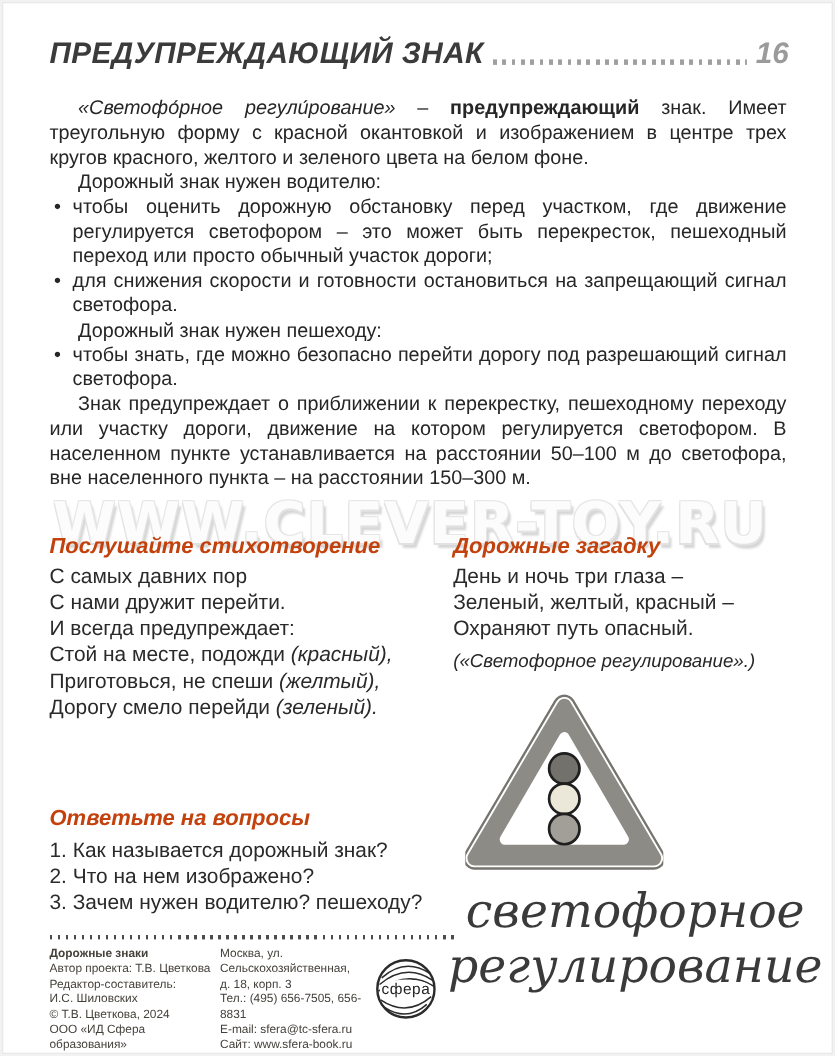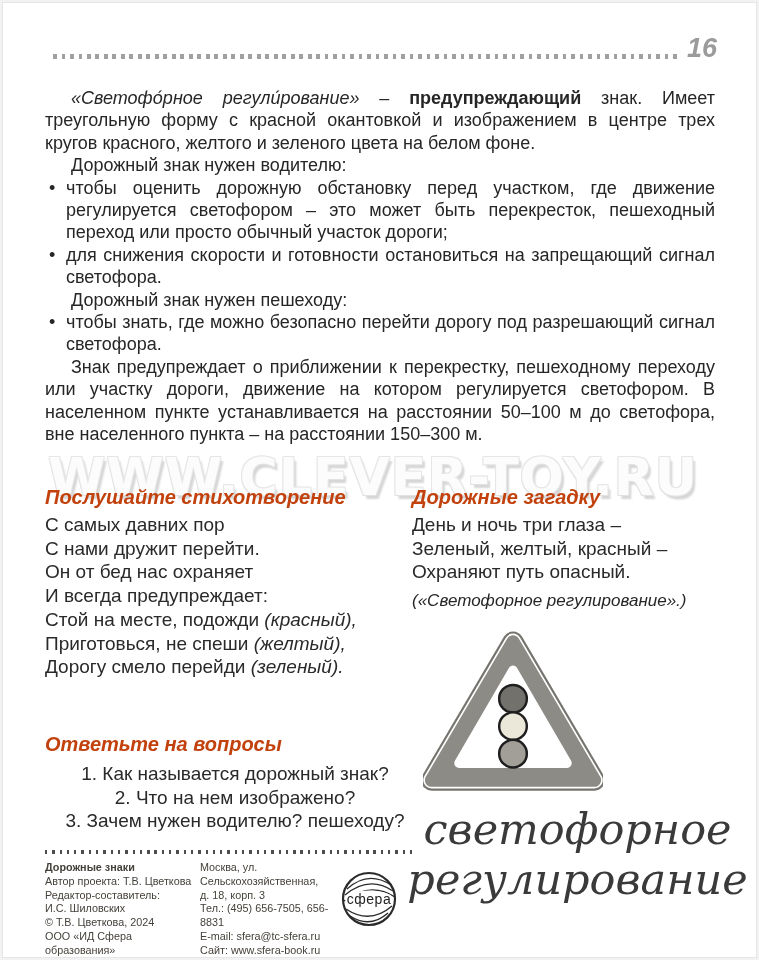--- a/index.html
+++ b/index.html
@@ -34,21 +34,21 @@
   
   .col-head { font-size:20px; font-weight:bold; font-style:italic; color:#c2410c; }
   .poem   { position:absolute; top:486px; left:45px;  width:360px; z-index:2; }
   .riddle { position:absolute; top:486px; left:412px; width:312px; z-index:2; }
   .vlines { margin-top:4px; font-size:19px; line-height:23.7px; color:#2a2a2a; }
   .vlines em { font-style:italic; }
   .riddle .answer { font-style:italic; margin-top:5px; font-size:17px; line-height:23px; }
 
   
   .questions { position:absolute; top:733px; left:45px; width:380px; z-index:2; }
-  .questions .vlines { margin-top:6px;text-align:center; }
+  .questions .vlines { margin-top:6px; }
 
   
   .sign { position:absolute; top:626px; left:423px; z-index:2; }
   .caption { position:absolute; top:804px; left:405px; width:345px; z-index:2; text-align:center;
     font-family:"DejaVu Serif", serif; font-style:italic; font-size:43px; line-height:50px; color:#3a3a3a; }
 
   
   .footer-divider { position:absolute; top:850px; left:45px; width:372px; height:4px; z-index:2;
     background:repeating-linear-gradient(90deg,#4c4c4c 0 2.3px,transparent 2.3px 7.3px); }
   .f-col { position:absolute; top:861px; font-size:10.8px; line-height:13.8px; color:#45413b; z-index:2; }
@@ -56,20 +56,21 @@
   .f-contacts { left:200px; width:148px; }
   .f-series { font-weight:bold; }
   .f-logo { position:absolute; top:868px; left:340px; z-index:2; }
 </style>
 </head>
 <body>
 
 <div class="page">
 
   <div class="header">
+    <span class="title">ПРЕДУПРЕЖДАЮЩИЙ ЗНАК</span>
     <span class="leader"></span>
     <span class="pagenum">16</span>
   </div>
 
   <div class="body-text">
     <p><em>«Светофо́рное регули́рование»</em><span> – </span><b>предупреждающий</b><span> знак. Имеет треугольную форму с красной окантовкой и изображением в центре трех кругов красного, желтого и зеленого цвета на белом фоне.</span></p>
     <p>Дорожный знак нужен водителю:</p>
     <ul class="bullets">
       <li>чтобы оценить дорожную обстановку перед участком, где движение регулируется светофором – это может быть перекресток, пешеходный переход или просто обычный участок дороги;</li>
       <li>для снижения скорости и готовности остановиться на запрещающий сигнал светофора.</li>
@@ -81,21 +82,20 @@
     <p>Знак предупреждает о приближении к перекрестку, пешеходному переходу или участку дороги, движение на котором регулируется светофором. В населенном пункте устанавливается на расстоянии 50–100 м до светофора, вне населенного пункта – на расстоянии 150–300 м.</p>
   </div>
 
   <div class="watermark">WWW.CLEVER-TOY.RU</div>
 
   <div class="poem">
     <div class="col-head">Послушайте стихотворение</div>
     <div class="vlines">
       <div><span>С самых давних пор</span><em></em></div>
       <div><span>С нами дружит перейти.</span><em></em></div>
-      <div><span>Он от бед нас охраняет</span><em></em></div>
       <div><span>И всегда предупреждает:</span><em></em></div>
       <div><span>Стой на месте, подожди </span><em>(красный),</em></div>
       <div><span>Приготовься, не спеши </span><em>(желтый),</em></div>
       <div><span>Дорогу смело перейди </span><em>(зеленый).</em></div>
     </div>
   </div>
 
   <div class="riddle">
     <div class="col-head">Дорожные загадку</div>
     <div class="vlines">

